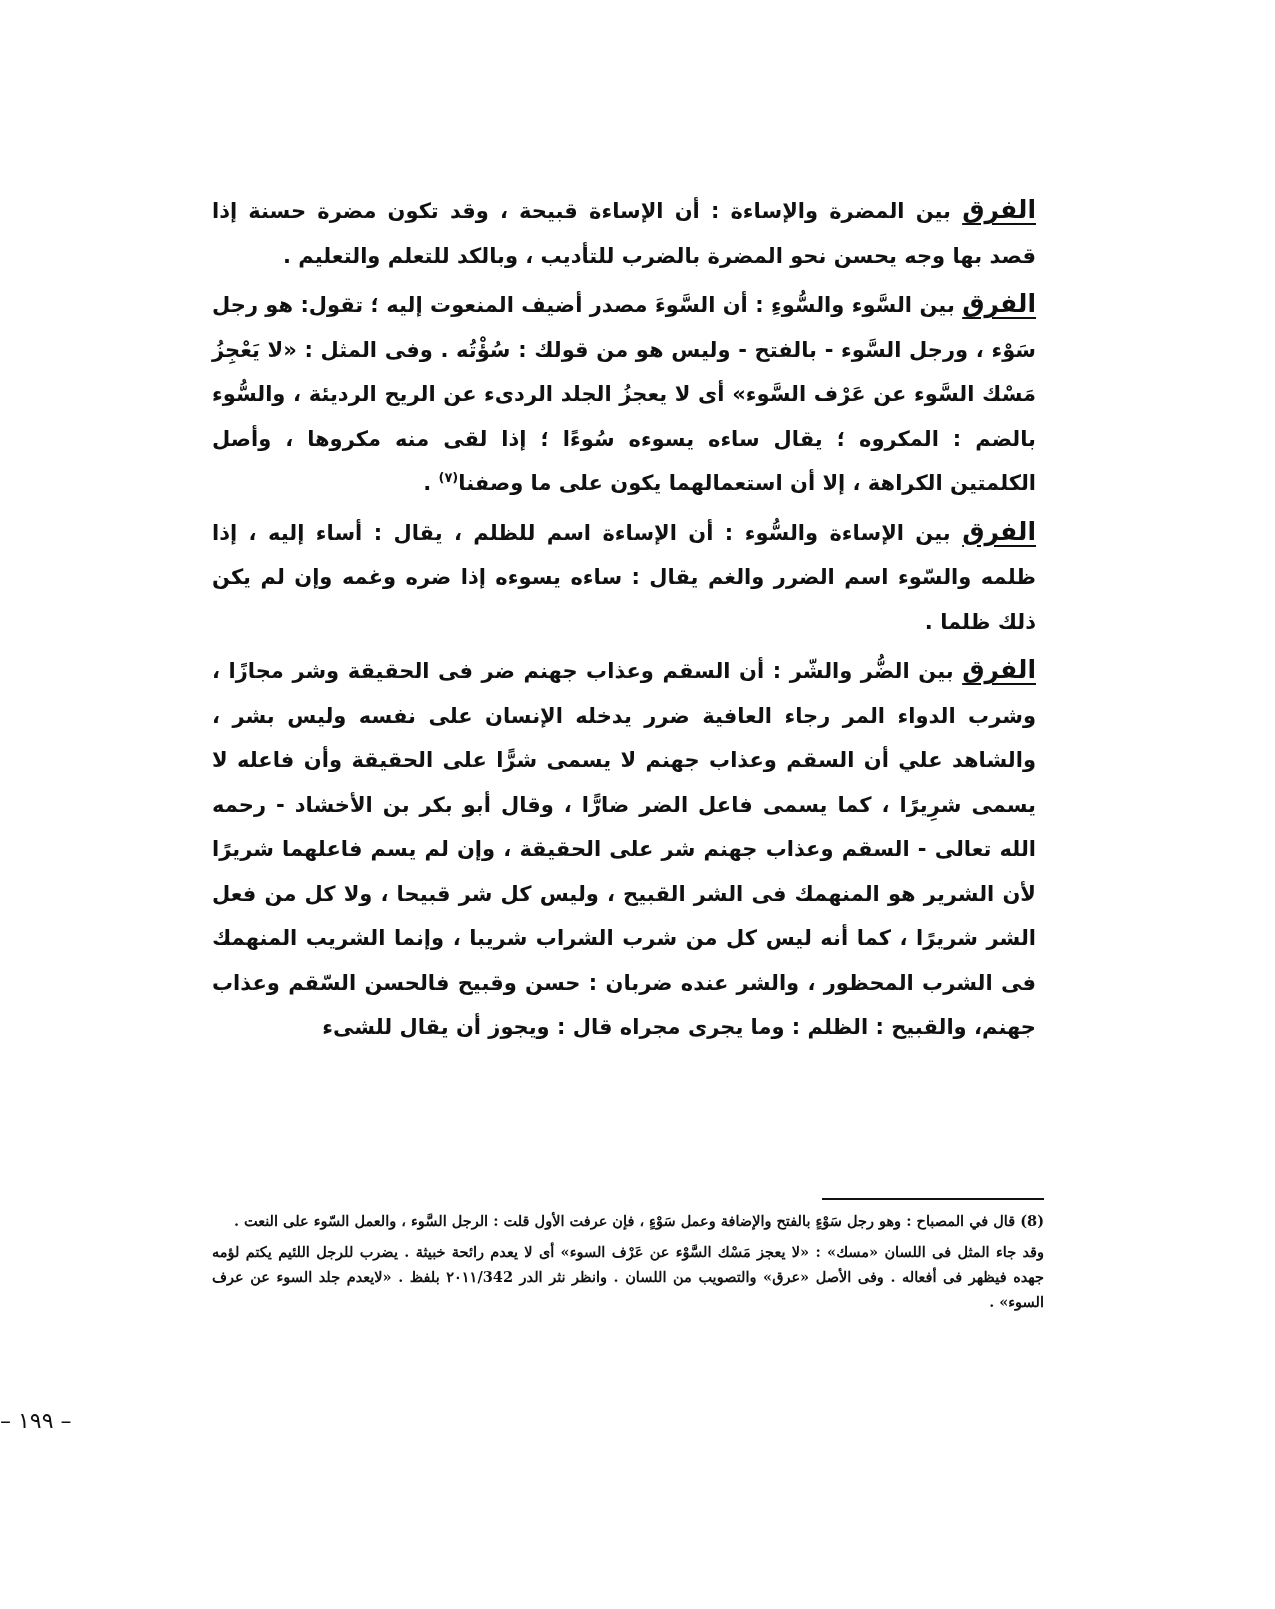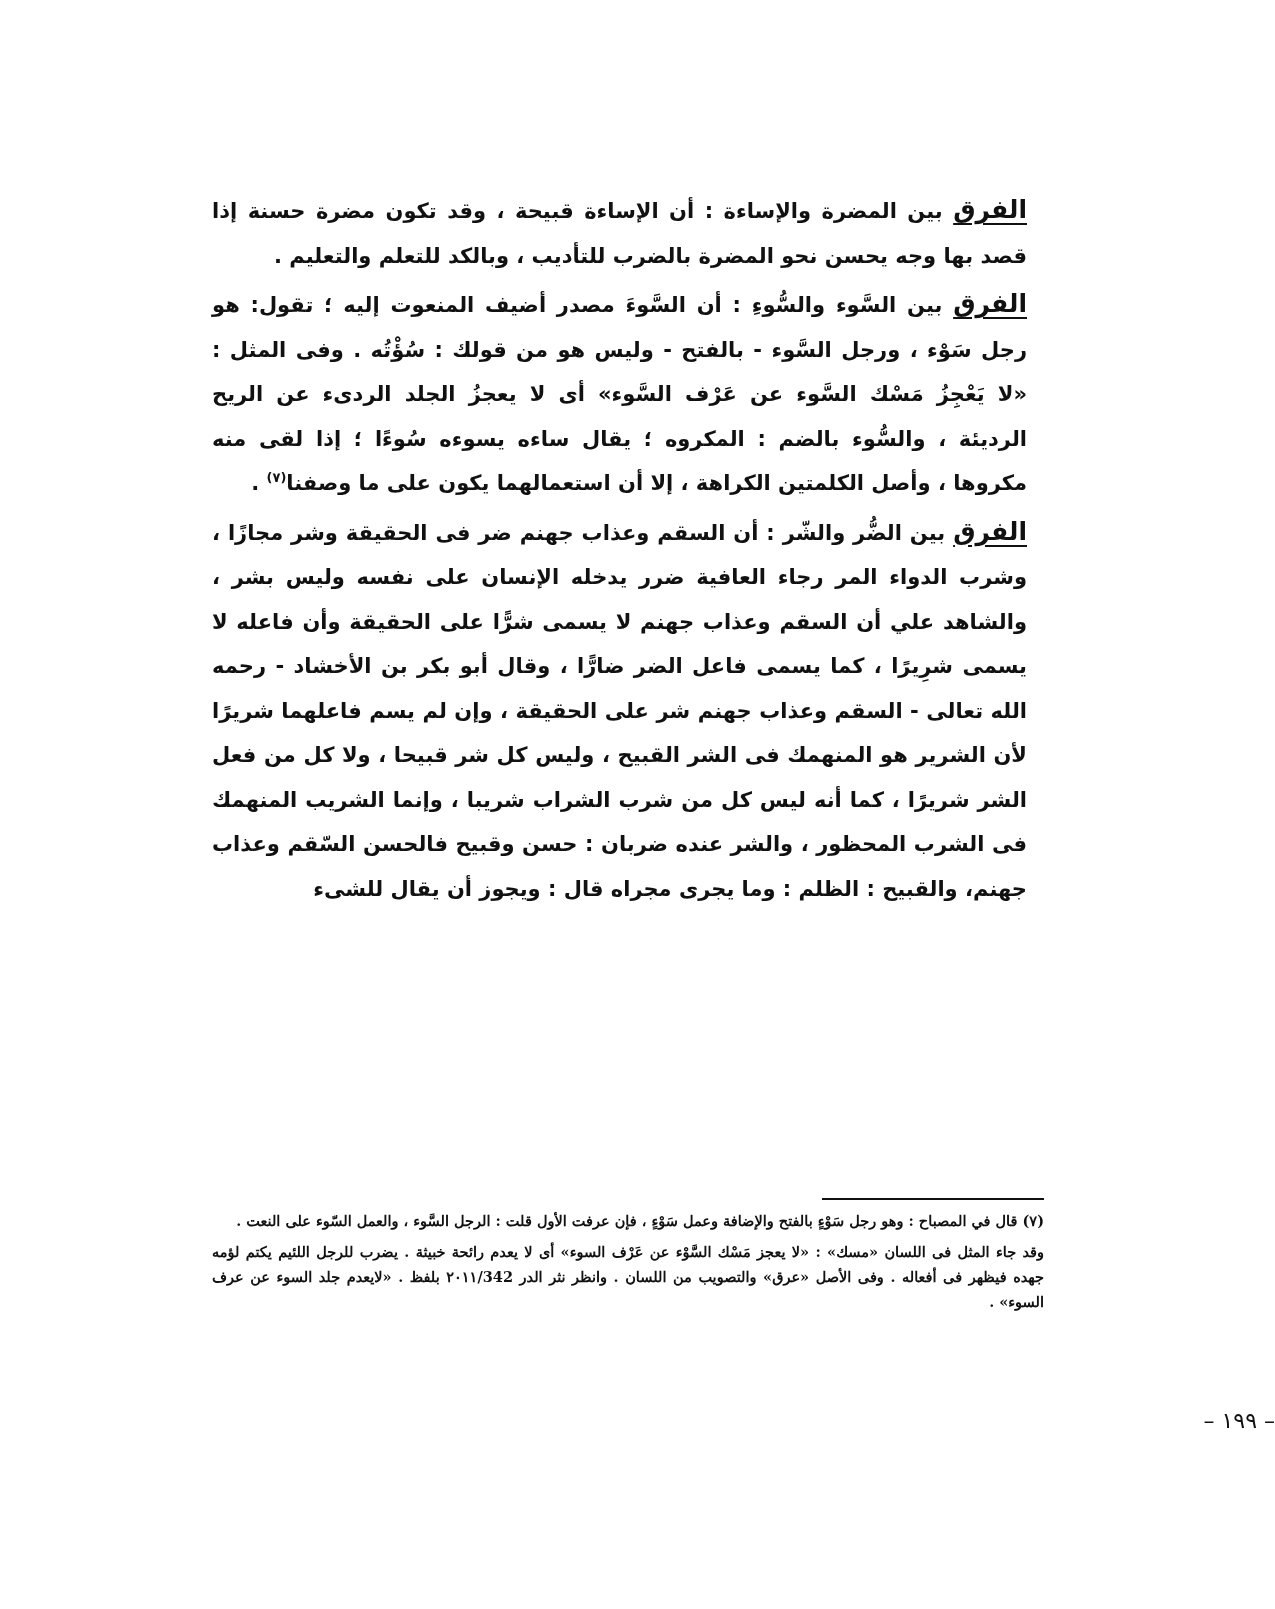--- a/index.html
+++ b/index.html
@@ -21,21 +21,21 @@
       width: 832px;
       direction: rtl;
       font-family: "DejaVu Sans", sans-serif;
     }
     .para {
       font-size: 21px;
       font-weight: bold;
       line-height: 44.5px;
       text-align: justify;
       text-align-last: right;
-      margin: 0 17px 4px 0;
+      margin: 0 8px 4px 0;
       text-indent: 0;
     }
     .heading-word {
       font-size: 25px;
       font-weight: bold;
       text-decoration: underline;
       text-underline-offset: 5px;
       text-decoration-thickness: 2px;
     }
     .sup {
@@ -64,47 +64,50 @@
       text-align-last: right;
     }
     .footnote {
       margin: 0 0 6px 0;
     }
     .page-number {
       position: absolute;
       left: 0;
       top: 1408px;
       width: 1275px;
-      text-align: right;
+      text-align: left;
       direction: rtl;
       font-family: "DejaVu Sans", sans-serif;
       font-size: 22px;
       letter-spacing: 3px;
     }
   </style>
 </head>
 <body>
 
 <div class="page">
 
   <p class="para">
     <span class="heading-word">الفرق</span><span> بين المضرة والإساءة : أن الإساءة قبيحة ، وقد تكون مضرة حسنة إذا قصد بها وجه يحسن نحو المضرة بالضرب للتأديب ، وبالكد للتعلم والتعليم .</span>
   </p>
 
   <p class="para">
     <span class="heading-word">الفرق</span><span> بين السَّوء والسُّوءِ : أن السَّوءَ مصدر أضيف المنعوت إليه ؛ تقول: هو رجل سَوْء ، ورجل السَّوء - بالفتح - وليس هو من قولك : سُؤْتُه . وفى المثل : «لا يَعْجِزُ مَسْك السَّوء عن عَرْف السَّوء» أى لا يعجزُ الجلد الردىء عن الريح الرديئة ، والسُّوء بالضم : المكروه ؛ يقال ساءه يسوءه سُوءًا ؛ إذا لقى منه مكروها ، وأصل الكلمتين الكراهة ، إلا أن استعمالهما يكون على ما وصفنا</span><span class="sup">(٧)</span><span> .</span>
   </p>
 
+  <p class="para">
+    <span class="heading-word">الفرق</span><span> بين الإساءة والسُّوء : أن الإساءة اسم للظلم ، يقال : أساء إليه ، إذا ظلمه والسّوء اسم الضرر والغم يقال : ساءه يسوءه إذا ضره وغمه وإن لم يكن ذلك ظلما .</span>
+  </p>
 
   <p class="para">
     <span class="heading-word">الفرق</span><span> بين الضُّر والشّر : أن السقم وعذاب جهنم ضر فى الحقيقة وشر مجازًا ، وشرب الدواء المر رجاء العافية ضرر يدخله الإنسان على نفسه وليس بشر ، والشاهد علي أن السقم وعذاب جهنم لا يسمى شرًّا على الحقيقة وأن فاعله لا يسمى شرِيرًا ، كما يسمى فاعل الضر ضارًّا ، وقال أبو بكر بن الأخشاد - رحمه الله تعالى - السقم وعذاب جهنم شر على الحقيقة ، وإن لم يسم فاعلهما شريرًا لأن الشرير هو المنهمك فى الشر القبيح ، وليس كل شر قبيحا ، ولا كل من فعل الشر شريرًا ، كما أنه ليس كل من شرب الشراب شريبا ، وإنما الشريب المنهمك فى الشرب المحظور ، والشر عنده ضربان : حسن وقبيح فالحسن السّقم وعذاب جهنم، والقبيح : الظلم : وما يجرى مجراه قال : ويجوز أن يقال للشىء</span>
   </p>
 
   <div class="rule"></div>
 
   <div class="footnotes">
-    <p class="footnote">(٧) قال في المصباح : وهو رجل سَوْءٍ بالفتح والإضافة وعمل سَوْءٍ ، فإن عرفت الأول قلت : الرجل السَّوء ، والعمل السّوء على النعت .</p>
+    <p class="footnote">(8) قال في المصباح : وهو رجل سَوْءٍ بالفتح والإضافة وعمل سَوْءٍ ، فإن عرفت الأول قلت : الرجل السَّوء ، والعمل السّوء على النعت .</p>
     <p class="footnote">وقد جاء المثل فى اللسان «مسك» : «لا يعجز مَسْك السَّوْء عن عَرْف السوء» أى لا يعدم رائحة خبيثة . يضرب للرجل اللئيم يكتم لؤمه جهده فيظهر فى أفعاله . وفى الأصل «عرق» والتصويب من اللسان . وانظر نثر الدر ٢٠١١/342 بلفظ . «لايعدم جلد السوء عن عرف السوء» .</p>
   </div>
 
 </div>
 
 <div class="page-number">– ١٩٩ –</div>
 
 </body></html>

